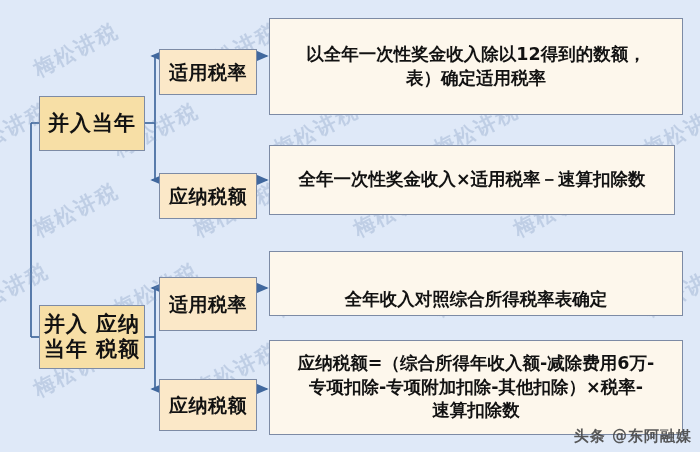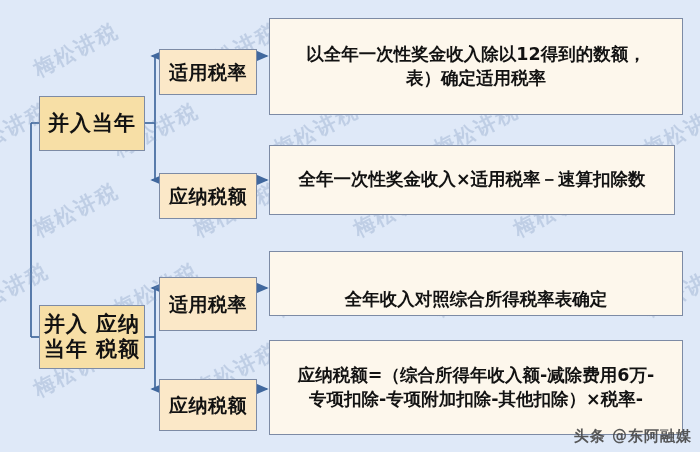--- a/index.html
+++ b/index.html
@@ -199,18 +199,19 @@
   <div class="node node-leaf" style="left:269px; top:251px; width:414px; height:65px;align-items:flex-end;">
     <span class="inner">
       <span style="display:block">全年收入对照综合所得税率表确定</span>
     </span>
   </div>
 
   <div class="node node-leaf" style="left:269px; top:340px; width:414px; height:95px;">
     <span class="inner">
       <span style="display:block">应纳税额=（综合所得年收入额-减除费用6万-</span>
       <span style="display:block">专项扣除-专项附加扣除-其他扣除）×税率-</span>
+      <span style="display:block">速算扣除数</span>
     </span>
   </div>
 
   <div class="attribution">头条 @东阿融媒</div>
 
 </div>
 
 </body></html>

